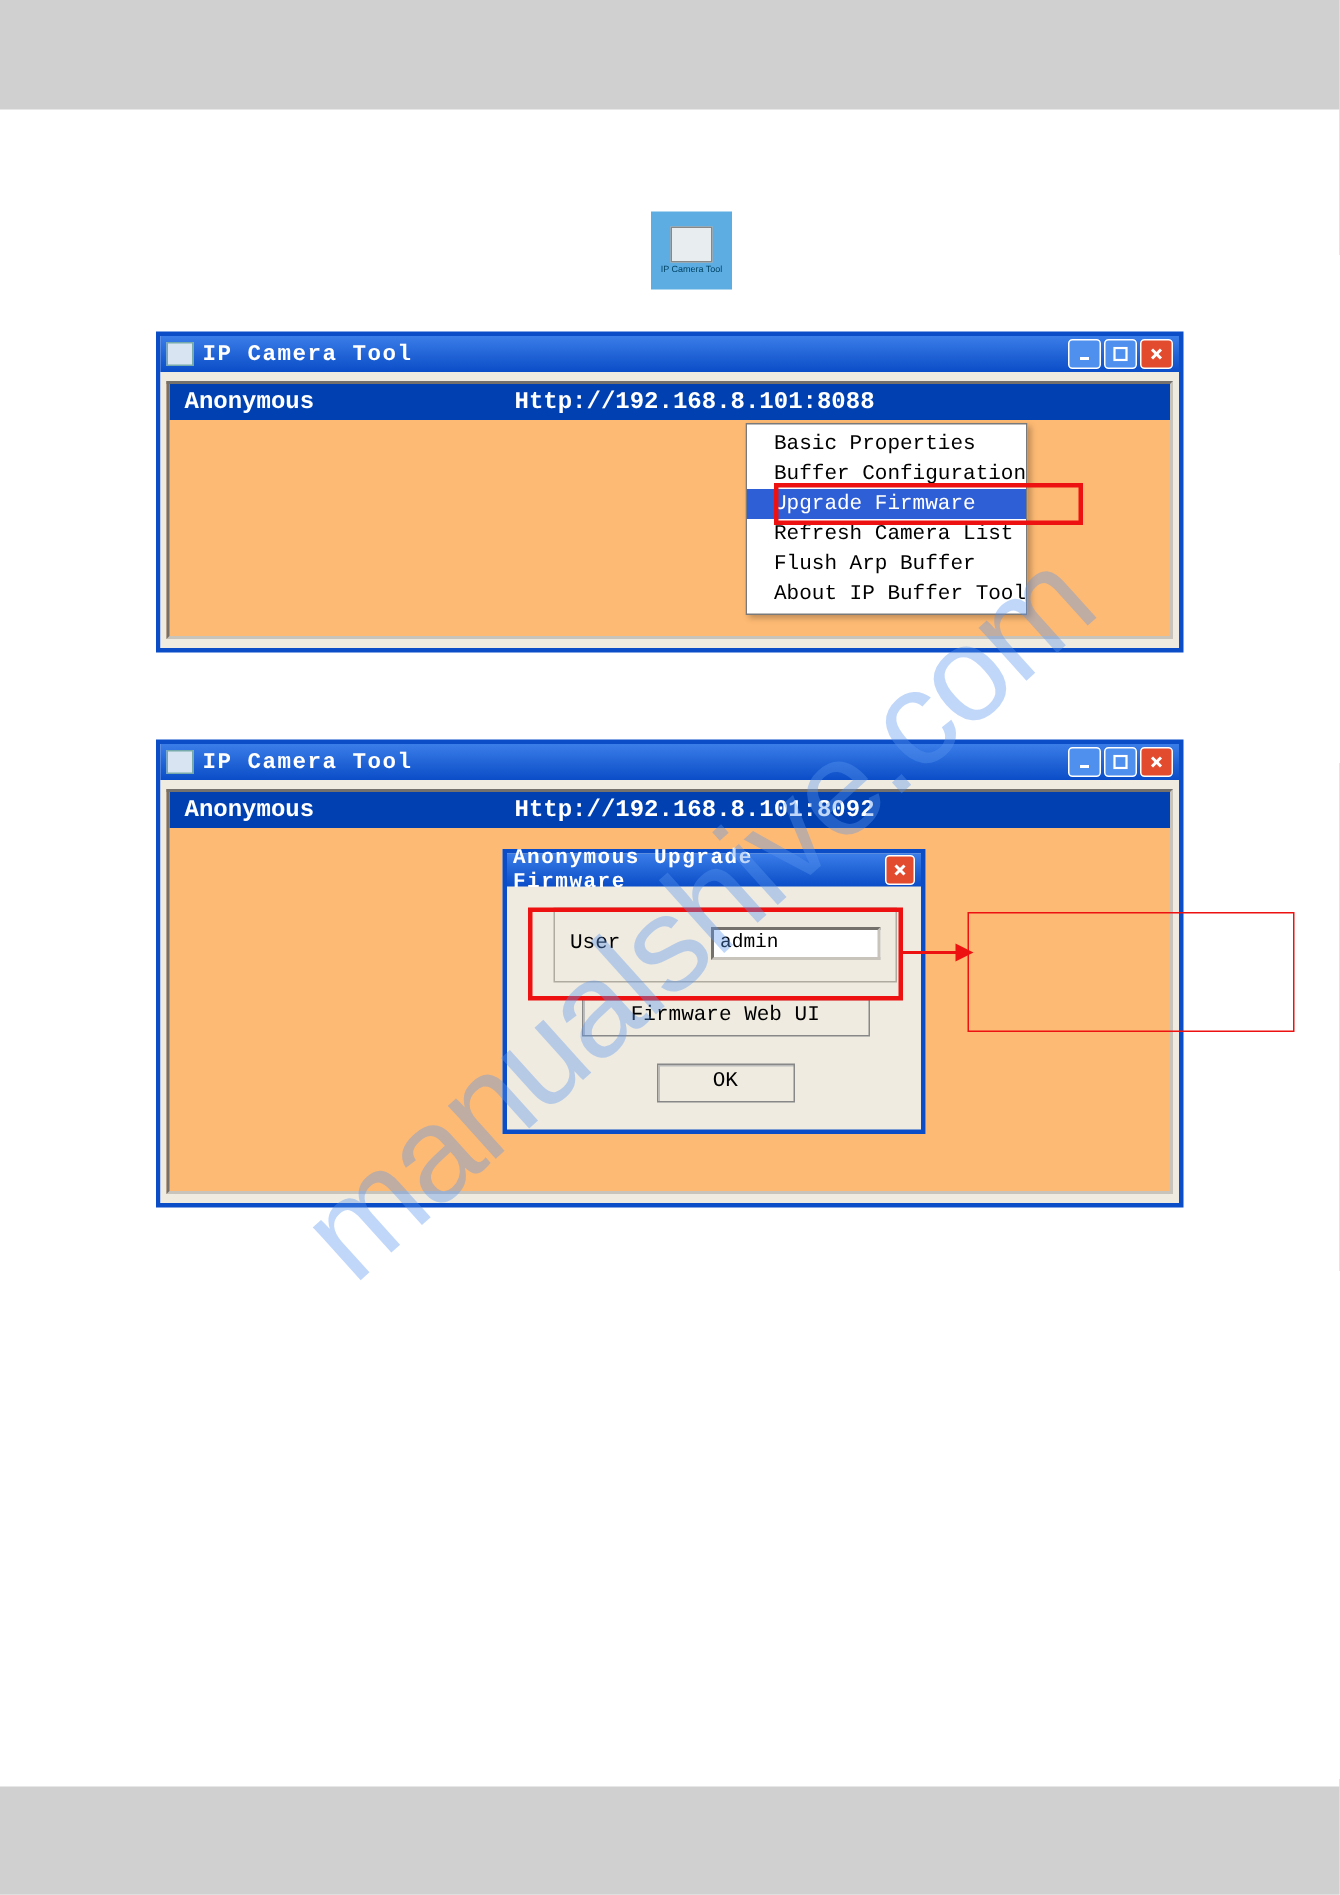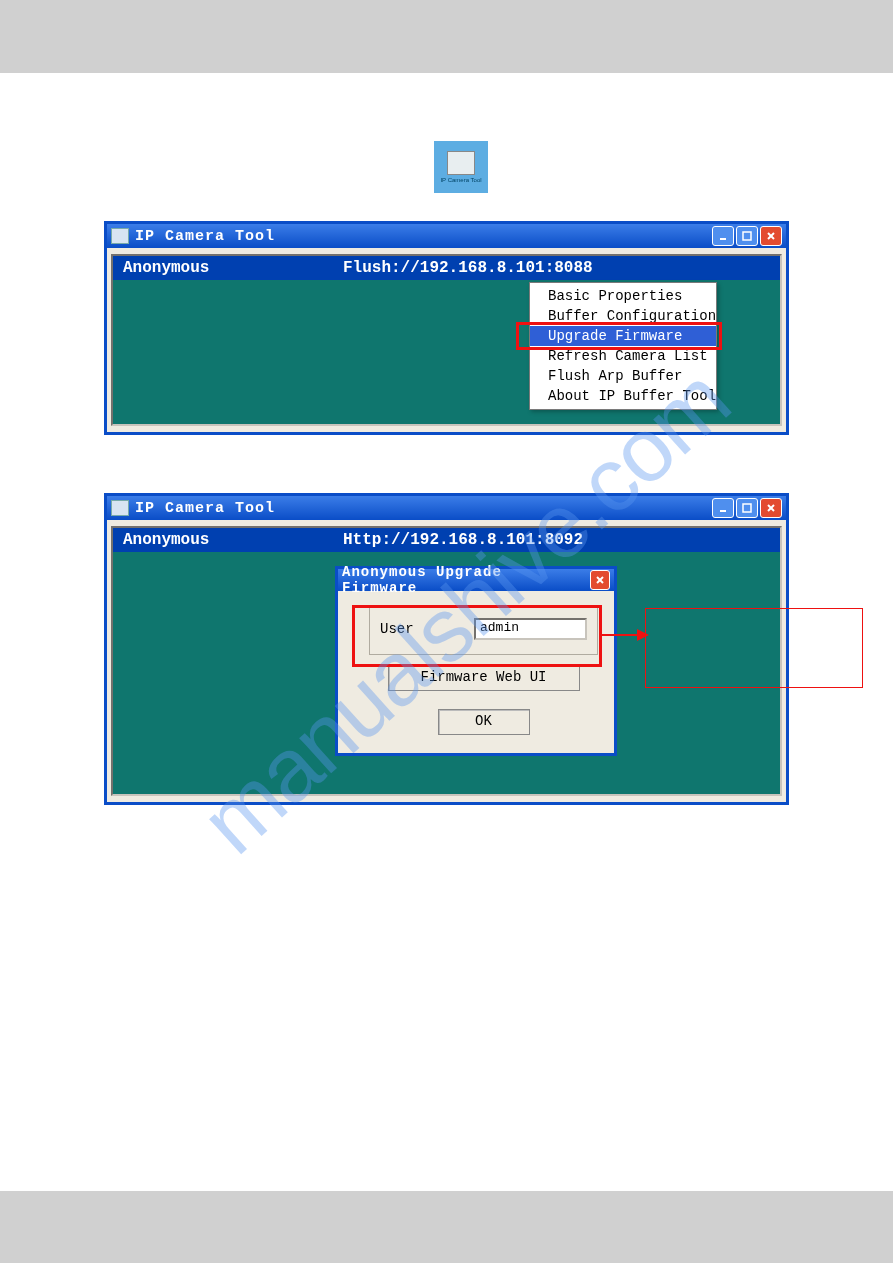--- a/index.html
+++ b/index.html
@@ -17,21 +17,21 @@
 .xp-win{border:3px solid #0A4DC7;position:relative;background:#fff;margin-top:0}
 .xp-titlebar{height:24px;background:linear-gradient(#3b7de8,#0A4DC7);display:flex;align-items:center;padding:0 4px;gap:6px}
 .xp-ticon{width:16px;height:14px;background:#d8e4f2;border:1px solid #7aa}
 .xp-title{color:#fff;font-family:'SimSun','Courier New',monospace;font-weight:bold;font-size:15px;letter-spacing:1px}
 .win-btns{margin-left:auto;display:flex;gap:2px}
 .wbtn{width:20px;height:18px;border:1px solid #fff;background:#4f8fee;display:flex;align-items:center;justify-content:center;border-radius:3px}
 .wbtn.close{background:#e34b2f}
 .wbtn svg{display:block}
 
 .xp-body{background:#efebe1;padding:6px 4px 0 4px}
-.list-area{border:2px inset #c8c4bc;background:#0f766e;position:relative;overflow:hidden}
+.list-area{border:2px inset #c8c4bc;background:#fdba74;position:relative;overflow:hidden}
 .hdr-row{height:24px;background:#0040B0;color:#fff;font-family:'SimSun','Courier New',monospace;font-weight:bold;font-size:16px;display:flex;align-items:center;padding:0 10px;gap:0}
 .hdr-name{width:220px}
 .hdr-url{flex:1}
 
 
 .ctx{position:absolute;background:#fff;border:1px solid #7a7a7a;box-shadow:2px 2px 4px rgba(0,0,0,.25);padding:3px 0;font-family:'SimSun','Courier New',monospace;font-size:14px}
 .ctx .mi{padding:2px 18px 2px 18px;white-space:nowrap}
 .ctx .mi.sel{background:#2f5fd6;color:#fff}
 .redbox1{position:absolute;border:3px solid #e11;pointer-events:none}
 
@@ -93,24 +93,24 @@
                 <line x1="2" y1="2" x2="8" y2="8" stroke="#fff" stroke-width="2"></line>
                 <line x1="8" y1="2" x2="2" y2="8" stroke="#fff" stroke-width="2"></line>
               </svg>
             </div>
       </div>
     </div>
     <div class="xp-body" style="height:178px">
       <div class="list-area" style="height:168px">
         <div class="hdr-row">
           <div class="hdr-name">Anonymous</div>
-          <div class="hdr-url">Flush://192.168.8.101:8088</div>
+          <div class="hdr-url">Http://192.168.8.101:8088</div>
         </div>
 
-        <div class="ctx" style="left:416px;top:26px;width:186px">
+        <div class="ctx" style="left:384px;top:26px;width:186px">
           <div class="mi">Basic Properties</div>
           <div class="mi">Buffer Configuration</div>
           <div class="mi sel">Upgrade Firmware</div>
           <div class="mi">Refresh Camera List</div>
           <div class="mi">Flush Arp Buffer</div>
           <div class="mi">About IP Buffer Tool</div>
         </div>
         <div class="redbox1" style="left:403px;top:66px;width:200px;height:22px"></div>
       </div>
     </div>

